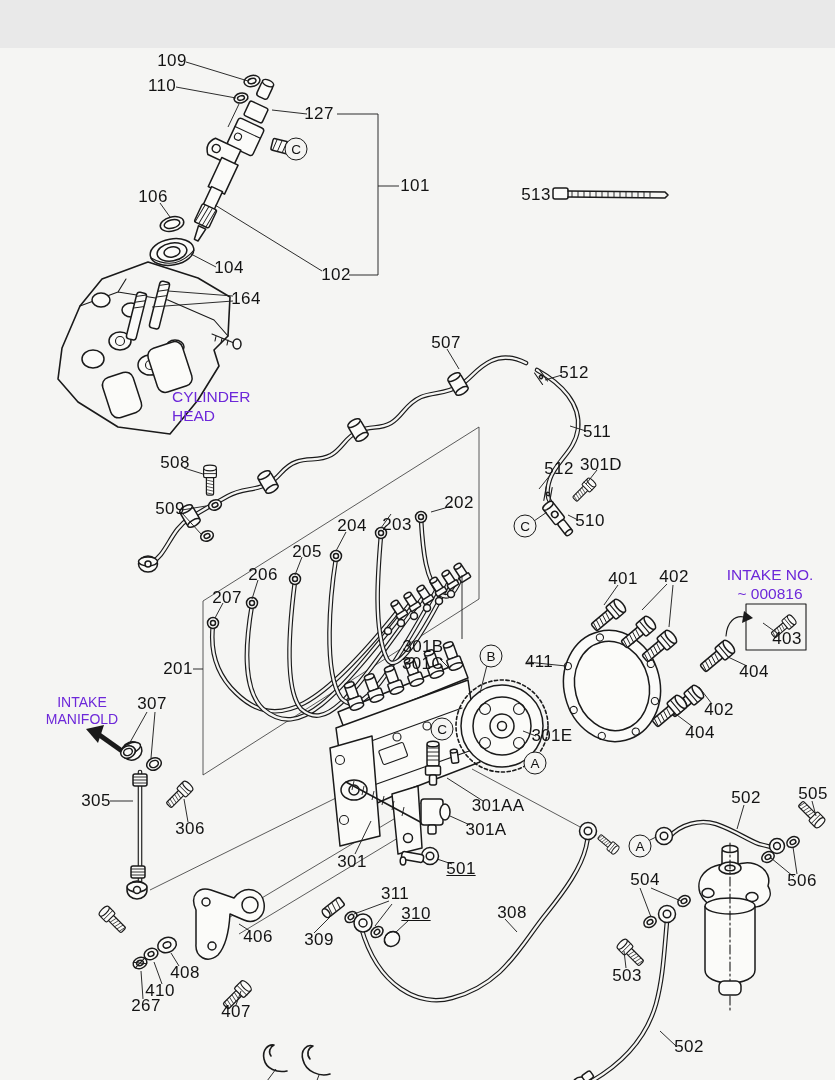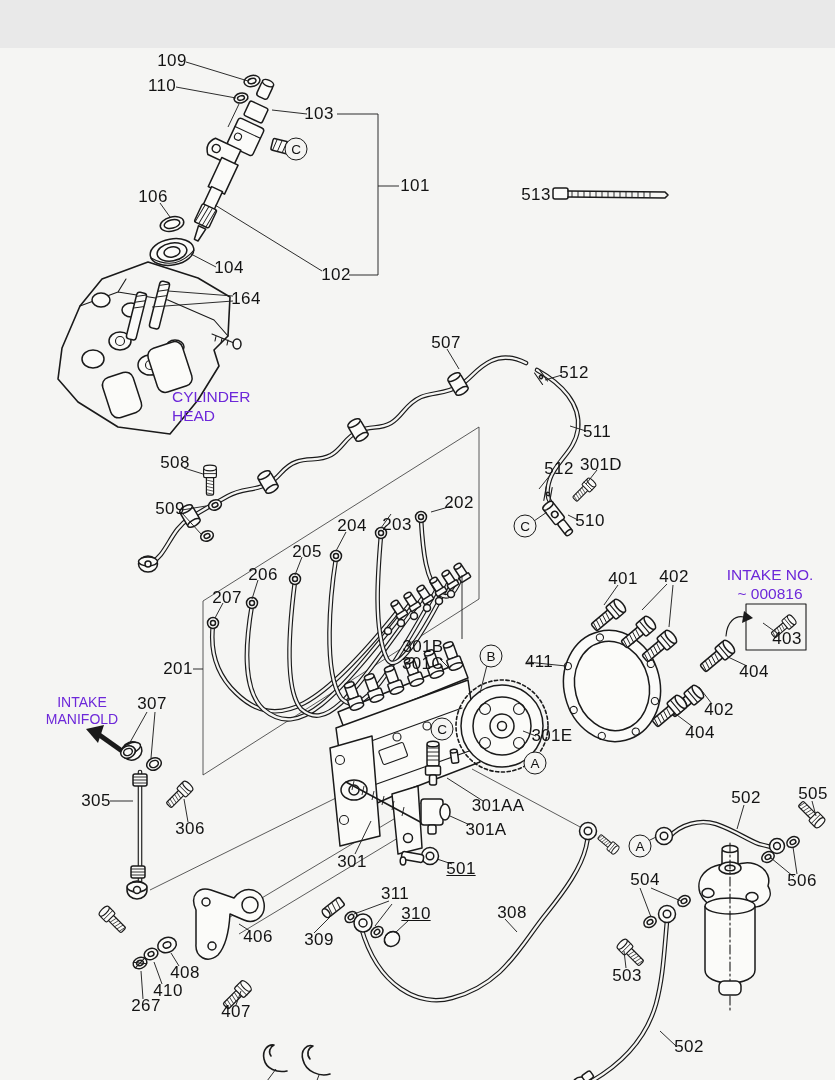--- a/index.html
+++ b/index.html
@@ -512,21 +512,21 @@
       M389,853 L354,866 M392,856 L375,878 M409,872 L395,885
       M250,883 L239,876 M236,957 L241,943 M179,918 L171,905
       M162,936 L154,914 M143,951 L141,923
       M264,1037 L276,1021 M310,1051 L319,1027
       M193,621 L203,621"></path>
   </svg>
 
   <div id="labels-layer">
       <div class="plabel" style="left: 172px; top: 13px;">109</div>
       <div class="plabel" style="left: 162px; top: 38px;">110</div>
-      <div class="plabel" style="left: 319px; top: 66px;">103</div>
+      <div class="plabel" style="left: 319px; top: 66px;">127</div>
       <div class="plabel" style="left: 415px; top: 138px;">101</div>
       <div class="plabel" style="left: 153px; top: 149px;">106</div>
       <div class="plabel" style="left: 229px; top: 220px;">104</div>
       <div class="plabel" style="left: 336px; top: 227px;">102</div>
       <div class="plabel" style="left: 246px; top: 251px;">164</div>
       <div class="plabel" style="left: 536px; top: 147px;">513</div>
       <div class="plabel" style="left: 446px; top: 295px;">507</div>
       <div class="plabel" style="left: 574px; top: 325px;">512</div>
       <div class="plabel" style="left: 597px; top: 384px;">511</div>
       <div class="plabel" style="left: 559px; top: 421px;">512</div>
@@ -562,21 +562,21 @@
       <div class="plabel" style="left: 813px; top: 746px;">505</div>
       <div class="plabel" style="left: 645px; top: 832px;">504</div>
       <div class="plabel" style="left: 802px; top: 833px;">506</div>
       <div class="plabel" style="left: 627px; top: 928px;">503</div>
       <div class="plabel" style="left: 512px; top: 865px;">308</div>
       <div class="plabel" style="left: 319px; top: 892px;">309</div>
       <div class="plabel" style="left: 395px; top: 846px;">311</div>
       <div class="plabel" style="left: 416px; top: 866px; text-decoration: underline;">310</div>
       <div class="plabel" style="left: 258px; top: 889px;">406</div>
       <div class="plabel" style="left: 185px; top: 925px;">408</div>
-      <div class="plabel" style="left: 168px; top: 943px;">410</div>
+      <div class="plabel" style="left: 160px; top: 943px;">410</div>
       <div class="plabel" style="left: 146px; top: 958px;">267</div>
       <div class="plabel" style="left: 236px; top: 964px;">407</div>
       <div class="plabel" style="left: 261px; top: 1044px;">303</div>
       <div class="plabel" style="left: 309px; top: 1058px;">304</div>
       <div class="plabel" style="left: 689px; top: 999px;">502</div>
       <div class="callout" style="left: 296px; top: 101px;">C</div>
       <div class="callout" style="left: 525px; top: 478px;">C</div>
       <div class="callout" style="left: 491px; top: 608px;">B</div>
       <div class="callout" style="left: 442px; top: 681px;">C</div>
       <div class="callout" style="left: 535px; top: 715px;">A</div>

